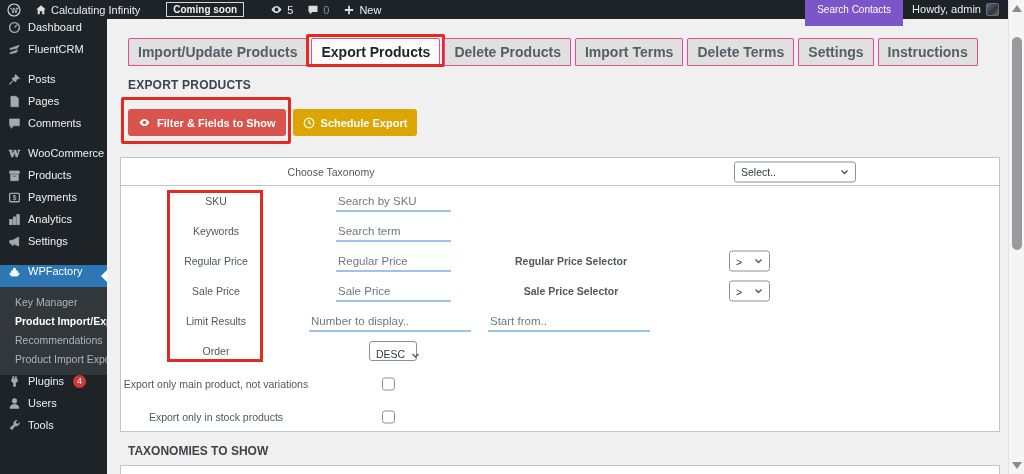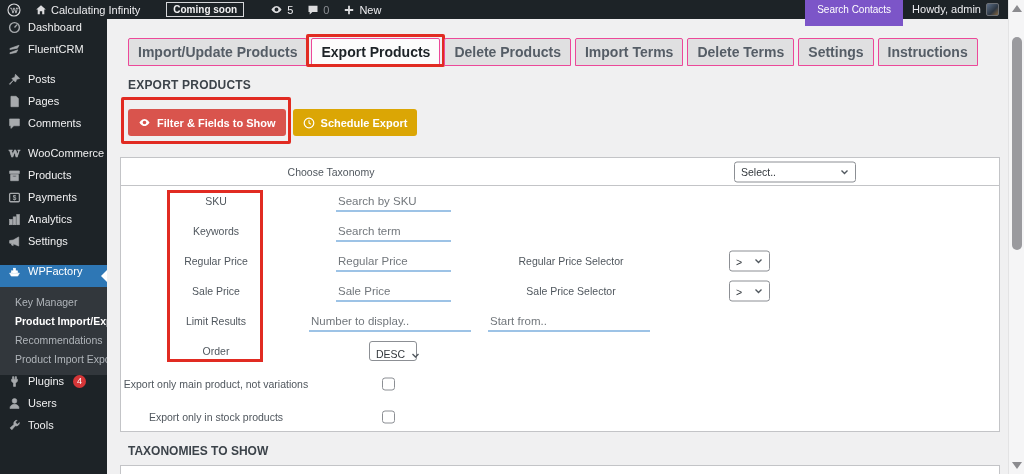--- a/index.html
+++ b/index.html
@@ -98,21 +98,21 @@
   }
   .minput {
     position:absolute; bottom:4px; border:none; border-bottom:2px solid var(--underline-blue,#9dc3e6);
     background:transparent; font-size:11.5px; color:#32373c; padding:2px 2px 3px;
     font-family:"Liberation Sans", sans-serif; outline:none;
   }
   .minput::placeholder { color:#72777c; }
   .in-main { left:215px; width:115px; }
   .in-limit { left:188px; width:162px; }
   .in-start { left:367px; width:162px; }
-  .sel-label { position:absolute; left:360px; width:180px; text-align:center; top:50%; transform:translateY(-50%); font-size:10.5px; color:#50575e; }
+  .sel-label { position:absolute; left:360px; width:180px; text-align:center; top:50%; transform:translateY(-50%); font-size:10.5px; color:#50575e;font-weight:bold; }
   .mini-select { position:absolute; left:608px; top:50%; transform:translateY(-50%); width:41px; }
   .desc-select { position:absolute; left:248px; top:50%; transform:translateY(-50%); width:48px; height:20px;align-items:flex-end; }
   .cb {
     position:absolute; left:261px; top:50%; transform:translateY(-50%);
     width:13px; height:13px; border:1px solid #8c8f94; border-radius:3px;
     background:#fff; cursor:pointer;
   }
   .labels-annot {
     position:absolute; left:46px; top:4px; width:96px; height:172px;
     border:3px solid var(--annotation-red,#e12b22); pointer-events:none;

